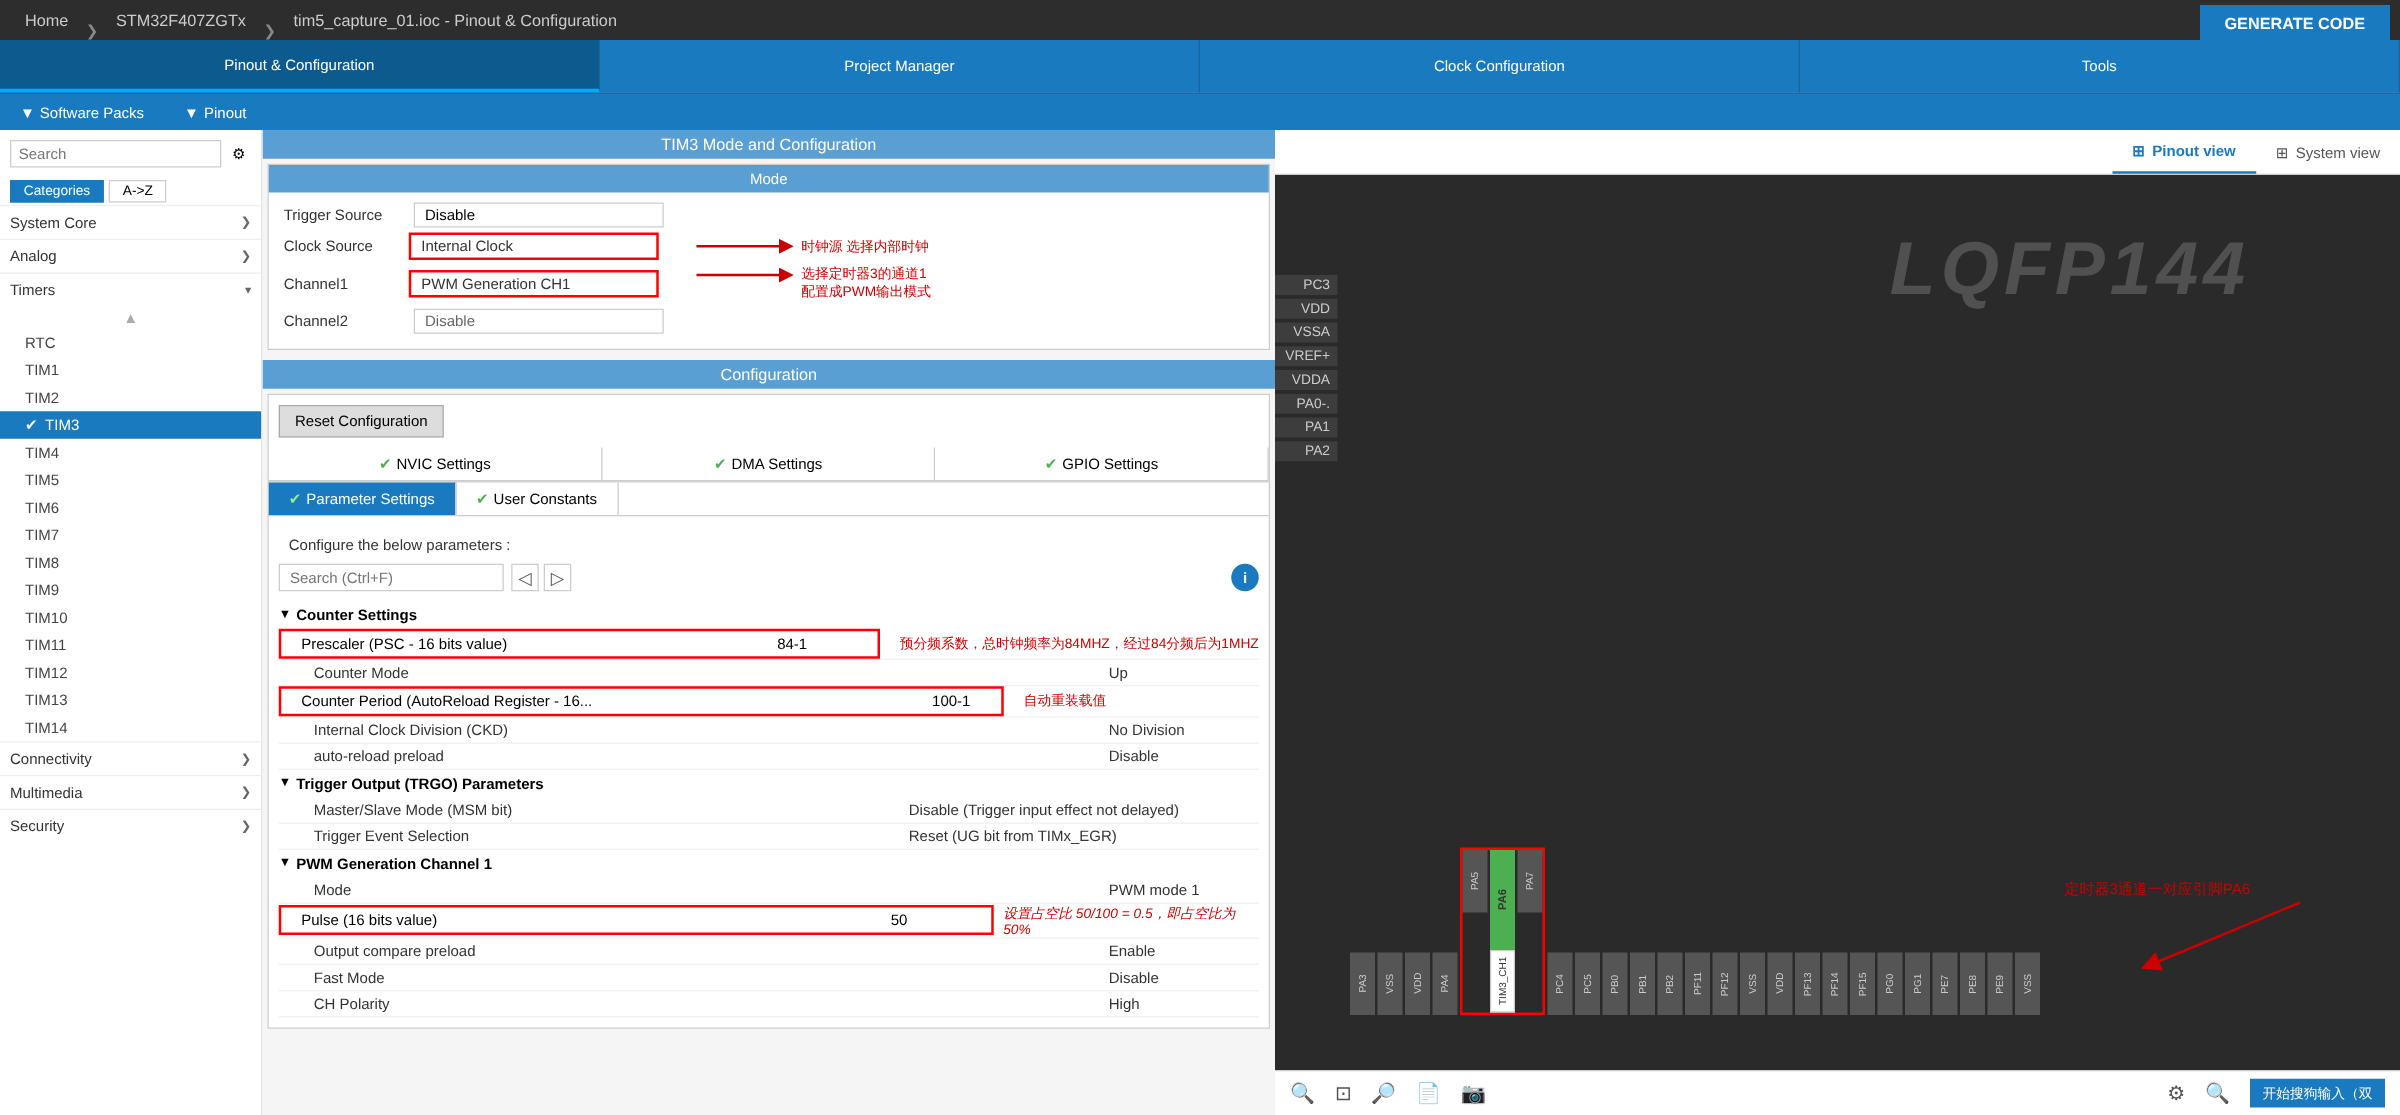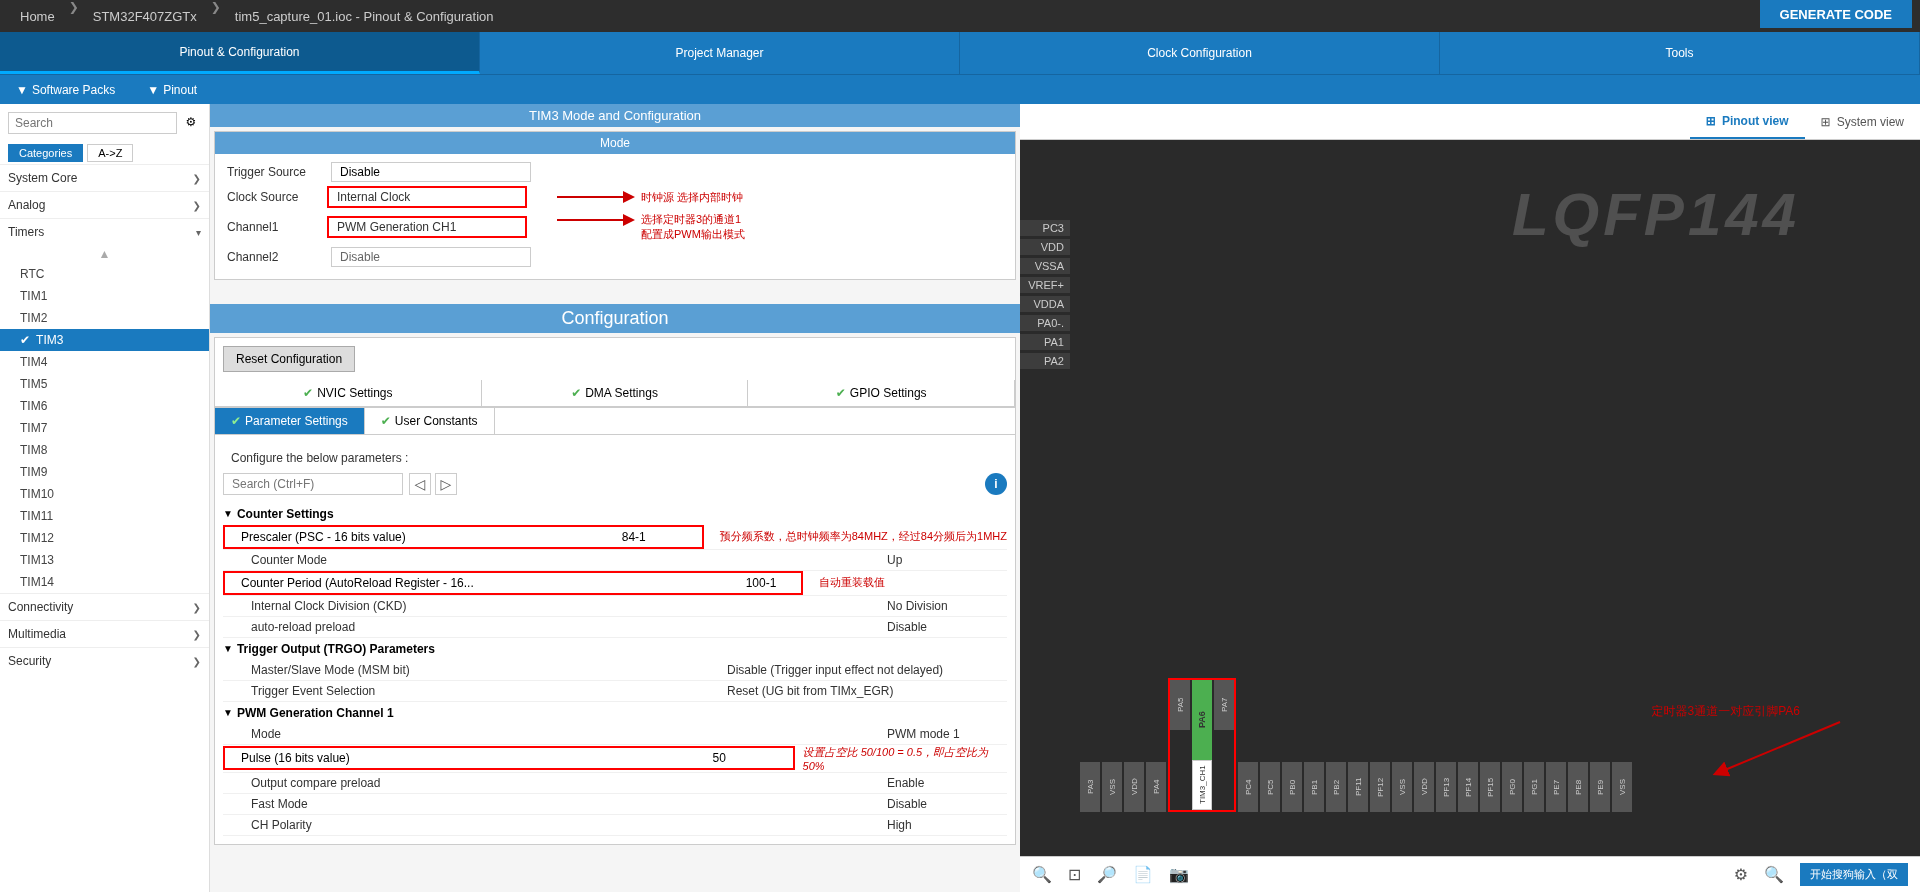--- a/index.html
+++ b/index.html
@@ -1,52 +1,52 @@
 <!DOCTYPE html>
 <html><head>
   <meta charset="utf-8">
   <style>
     * { box-sizing: border-box; margin: 0; padding: 0; font-family: 'Segoe UI', Arial, sans-serif; font-size: 12px; }
     body { width: 1920px; height: 892px; overflow: hidden; background: #f0f0f0; }
 
     
-    .topbar { display: flex; align-items: flex-start; background: #2d2d2d; height: 32px; padding: 0 8px; gap: 0; }
+    .topbar { display: flex; align-items: flex-end; background: #2d2d2d; height: 32px; padding: 0 8px; gap: 0; }
     .topbar-item { color: #ccc; padding: 0 12px; height: 32px; display: flex; align-items: center; font-size: 13px; cursor: pointer; }
     .topbar-chevron { color: #888; margin: 0 2px; }
     .generate-btn { margin-left: auto; background: #1a7abf; color: white; border: none; padding: 6px 20px; font-size: 13px; font-weight: bold; cursor: pointer; height: 28px; display: flex; align-items: center; }
 
     
     .tabbar { display: flex; background: #1a7abf; height: 42px; }
     .tab { flex: 1; display: flex; align-items: center; justify-content: center; color: white; font-size: 14px; cursor: pointer; border-right: 1px solid #1565a0; }
     .tab.active { background: #0d5a8f; border-bottom: 3px solid #00aaff; }
 
     
     .subtoolbar { display: flex; background: #1a7abf; height: 30px; border-top: 1px solid #1565a0; }
     .subtoolbar-item { display: flex; align-items: center; padding: 0 16px; color: white; font-size: 13px; cursor: pointer; gap: 4px; }
 
     
     .main-layout { display: flex; height: calc(892px - 32px - 42px - 30px); }
 
     
     .sidebar { width: 210px; background: white; border-right: 1px solid #ddd; display: flex; flex-direction: column; overflow-y: auto; }
-    .sidebar-search { padding: 8px; display: flex; gap: 4px; }
+    .sidebar-search { padding: 8px; display: flex; gap: 4px; align-items: center; }
     .sidebar-search input { flex: 1; border: 1px solid #ccc; padding: 3px 6px; font-size: 12px; }
     .sidebar-search-gear { width: 20px; height: 20px; cursor: pointer; display: flex; align-items: center; justify-content: center; }
     .sidebar-tabs { display: flex; padding: 2px 8px; gap: 4px; }
     .sidebar-tab { padding: 2px 10px; font-size: 11px; cursor: pointer; border: 1px solid #ccc; }
     .sidebar-tab.active { background: #1a7abf; color: white; border-color: #1a7abf; }
     .sidebar-section { padding: 6px 8px; display: flex; align-items: center; justify-content: space-between; cursor: pointer; color: #333; font-size: 13px; border-top: 1px solid #eee; }
     .sidebar-item { padding: 4px 8px 4px 20px; cursor: pointer; color: #444; font-size: 12px; display: flex; align-items: center; gap: 6px; }
     .sidebar-item.active { background: #1a7abf; color: white; }
     .chevron { font-size: 10px; color: #666; }
 
     
     .center-panel { flex: 1; background: #f5f5f5; overflow-y: auto; display: flex; flex-direction: column; max-width: 810px; }
     .config-header { background: #5a9fd4; color: white; text-align: center; padding: 4px; font-size: 13px; }
-    .config-section-title { background: #5a9fd4; color: white; text-align: center; padding: 4px; font-size: 18px; margin-top: 20px; }
+    .config-section-title { background: #5a9fd4; color: white; text-align: center; padding: 4px; font-size: 13px; margin-top: 4px; }
     .field-row { display: flex; align-items: center; margin: 4px 0; }
     .field-label { width: 100px; font-size: 12px; color: #333; }
     .field-input { border: 1px solid #d44; padding: 3px 8px; font-size: 12px; min-width: 200px; color: #333; }
     .field-input.red-border { border: 2px solid red; }
 
     
     .config-content { background: white; margin: 4px; border: 1px solid #ccc; }
     .reset-btn { background: #ddd; border: 1px solid #aaa; padding: 5px 12px; cursor: pointer; margin: 8px; font-size: 12px; }
 
     

